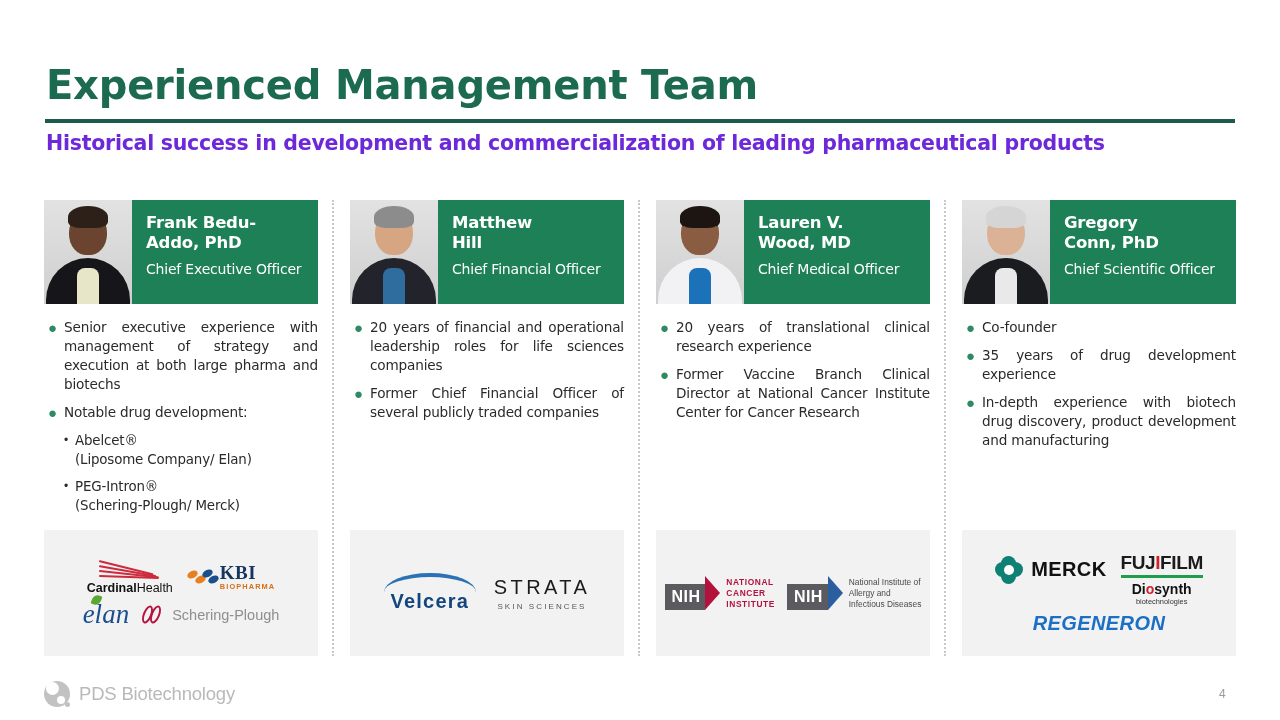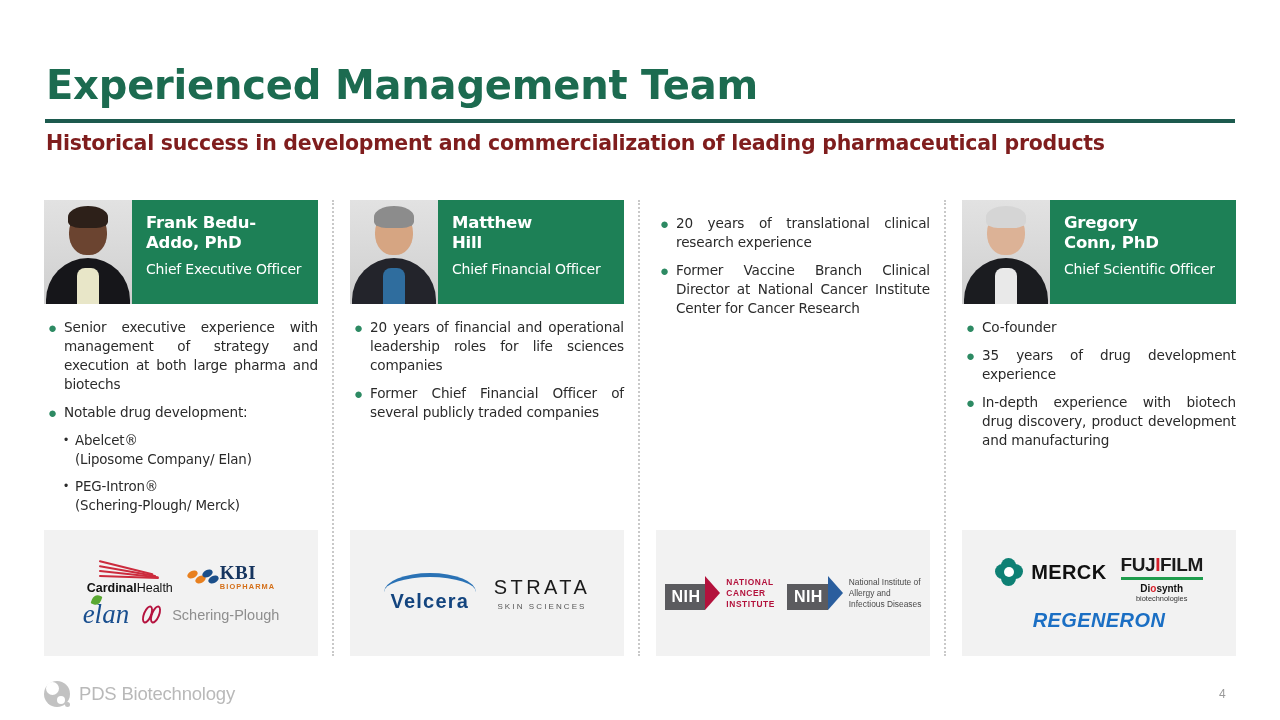--- a/index.html
+++ b/index.html
@@ -6,21 +6,21 @@
   body{width:1280px;height:720px;position:relative;overflow:hidden;
        font-family:"Liberation Sans","DejaVu Sans",sans-serif;}
 
   
   .slide-title{position:absolute;left:46px;top:62px;width:1190px;
       font-size:40px;font-weight:bold;color:#1c6b50;letter-spacing:-0.2px;
       font-family:"DejaVu Sans",sans-serif;}
   .title-rule{position:absolute;left:45px;top:119px;width:1190px;height:4px;
       background:#1c5a4e;}
   .slide-subtitle{position:absolute;left:46px;top:131px;width:1195px;
-      font-size:20.5px;font-weight:bold;color:#7f1d1d;letter-spacing:-0.25px;
+      font-size:20.5px;font-weight:bold;color:#6d28d9;letter-spacing:-0.25px;
       font-family:"DejaVu Sans",sans-serif;}
 
   
   .columns{position:absolute;left:44px;top:200px;width:1192px;height:456px;}
   .col{position:absolute;top:0;width:274px;height:456px;}
   .col.c0{left:0;}
   .col.c1{left:306px;}
   .col.c2{left:612px;}
   .col.c3{left:918px;}
 
@@ -156,21 +156,21 @@
   .l-merck .mark u{position:absolute;left:9px;top:9px;width:10px;height:10px;
       background:#ffffff;border-radius:50%;display:block;}
   .l-merck .txt{font-size:20px;font-weight:bold;color:#111;letter-spacing:0.4px;}
 
   
   .l-fuji{display:flex;flex-direction:column;align-items:center;}
   .l-fuji .wm{font-size:19px;font-weight:bold;color:#1b1b1b;letter-spacing:-0.4px;
       position:relative;}
   .l-fuji .wm .dot{color:#d6202a;}
   .l-fuji .bar{width:100%;height:3px;background:#1f9d4d;margin-top:1px;}
-  .l-fuji .sub{font-size:10px;font-weight:bold;color:#111;margin-top:3px;}
+  .l-fuji .sub{font-size:14px;font-weight:bold;color:#111;margin-top:3px;}
   .l-fuji .sub .r{color:#d6202a;}
   .l-fuji .sub2{font-size:7.4px;color:#333;margin-top:0px;}
 
   
   .l-regeneron{font-size:20px;font-weight:bold;font-style:italic;color:#1b6fc4;
       letter-spacing:0.4px;}
 
   
   .footer-logo{position:absolute;left:44px;top:681px;display:flex;
       align-items:center;gap:9px;}
@@ -317,20 +317,36 @@
         </div>
         <div class="l-strata">
           <span class="txt">STRATA</span>
           <span class="sub">SKIN SCIENCES</span>
         </div>
       </div>
     </div>
   </div>
 
   <div class="col c2">
+    <div class="person-card">
+      <div class="photo p2">
+        <span class="bg"></span>
+          <span class="body"></span>
+          <span class="shirt"></span>
+        <span class="head"></span>
+          <span class="hair"></span>
+      </div>
+      <div class="name-block">
+        <div class="person-name">
+          <span>Lauren V.</span><br>
+          <span>Wood, MD</span>
+        </div>
+        <div class="person-role">Chief Medical Officer</div>
+      </div>
+    </div>
     <div class="bullets">
       <div class="bullet">
         <span class="dot">●</span>
         <span class="btext">20 years of translational clinical research experience</span>
       </div>
       <div class="bullet">
         <span class="dot">●</span>
         <span class="btext">Former Vaccine Branch Clinical Director at National Cancer Institute Center for Cancer Research</span>
       </div>
     </div>

